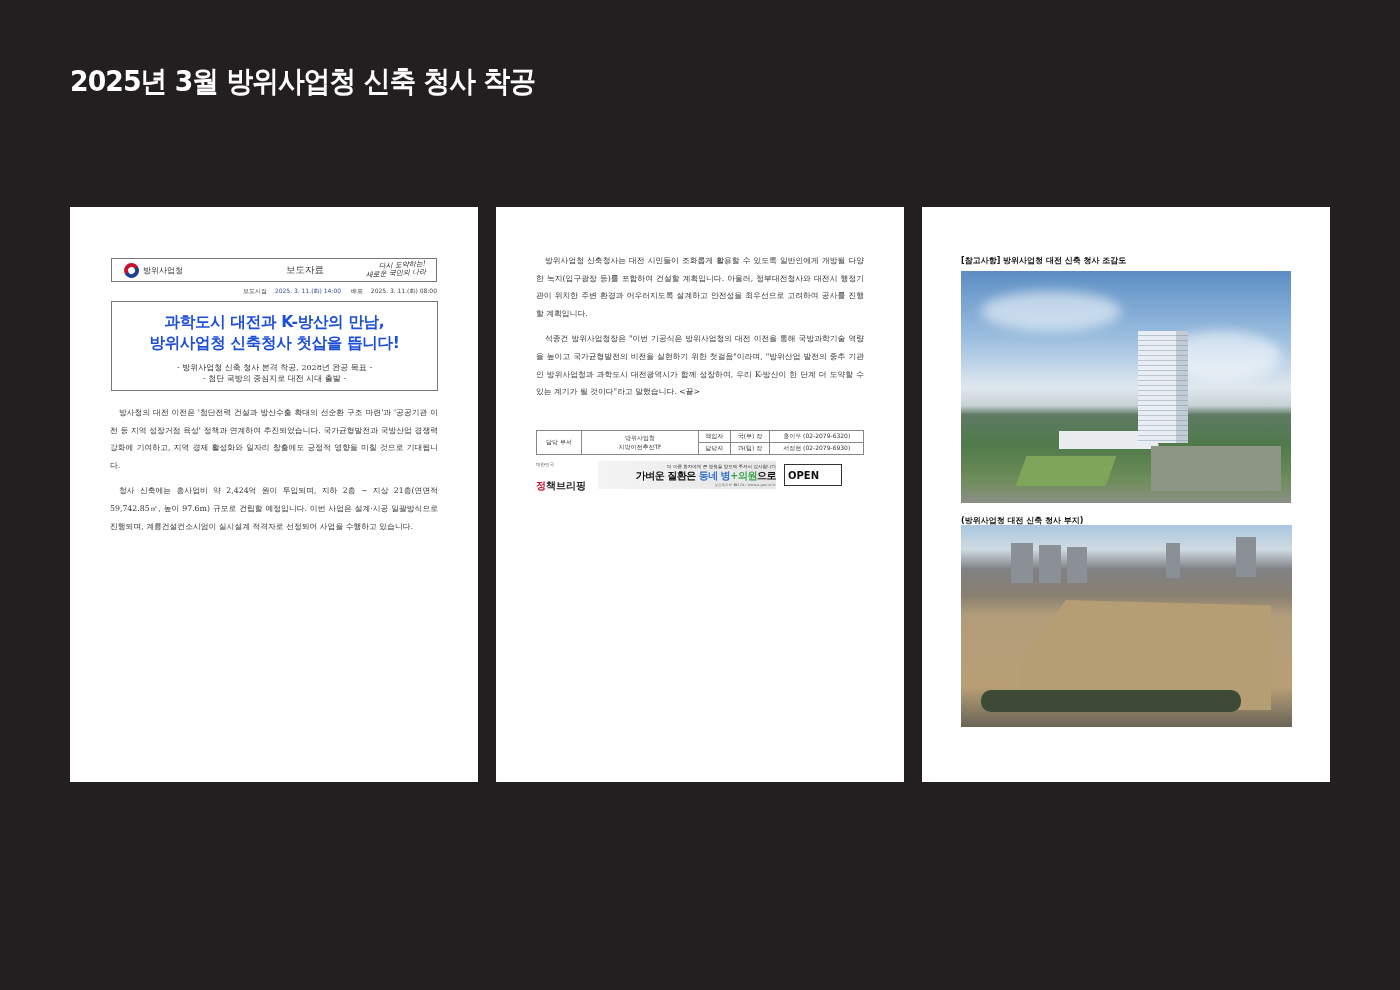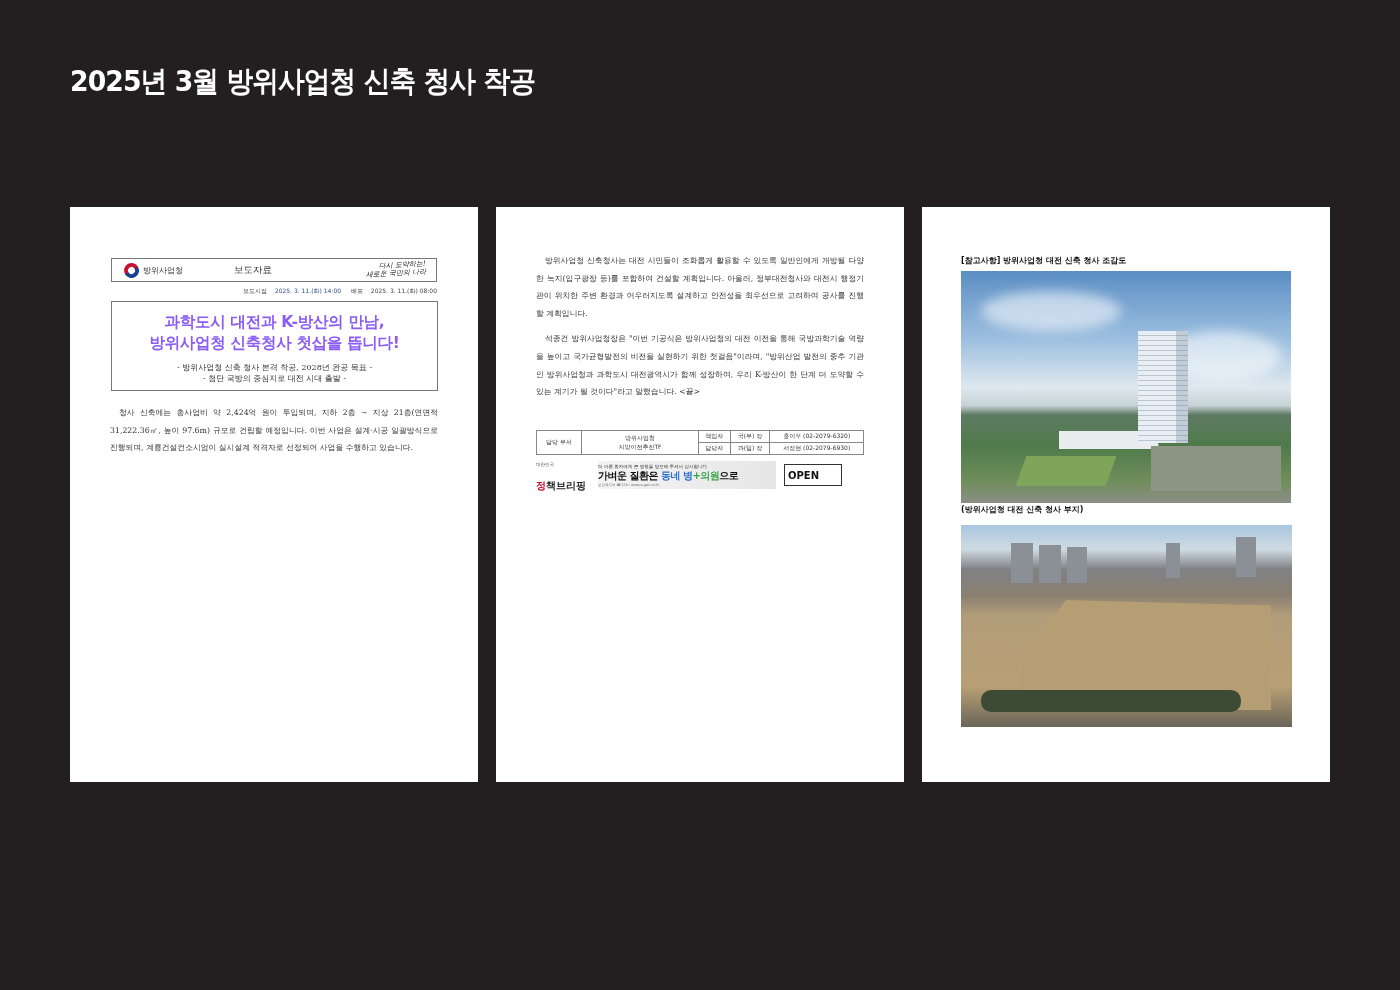--- a/index.html
+++ b/index.html
@@ -26,37 +26,37 @@
     border:1px solid #777; box-sizing:border-box; display:flex; align-items:center;
   }
   .logo-area { display:flex; align-items:center; width:110px; padding-left:12px; }
   .taegeuk {
     width:15px; height:15px; border-radius:50%; position:relative; overflow:hidden;
     background:linear-gradient(180deg,#c8102e 0 50%,#1c3f94 50% 100%);
     transform:rotate(-30deg); margin-right:4px;
   }
   .taegeuk::after { content:""; position:absolute; left:4px; top:4px; width:7px; height:7px; border-radius:50%; background:#fff; }
   .agency-name { font-family:"DejaVu Sans", sans-serif; font-size:8px; color:#333; }
-  .press-label { width:90px; text-align:left; font-size:9.5px; color:#333; font-family:"DejaVu Sans", sans-serif;}
+  .press-label { width:90px; text-align:right; font-size:9.5px; color:#333; font-family:"DejaVu Sans", sans-serif;}
   .slogan {
     flex:1; text-align:right; padding-right:10px; font-style:italic; font-size:7px; line-height:8px;
     font-family:"DejaVu Serif", serif; color:#111; transform:rotate(-3deg);
   }
   .dates-row {
     position:absolute; left:41px; top:80px; width:326px; text-align:right;
     font-family:"DejaVu Sans", sans-serif; font-size:6px; color:#444; white-space:nowrap;
   }
   .dates-row .val { color:#2f4f8f; margin:0 8px 0 6px; }
   .dates-row .val2 { color:#444; margin-left:6px; }
   .title-box {
     position:absolute; left:41px; top:94px; width:327px; height:90px; border:1px solid #777; box-sizing:border-box;
     text-align:center;
   }
   .headline {
-    margin:10px 0 0; font-family:"DejaVu Sans", sans-serif; font-weight:bold; font-size:15.5px; line-height:21px; color:#8b5cf6;
+    margin:10px 0 0; font-family:"DejaVu Sans", sans-serif; font-weight:bold; font-size:15.5px; line-height:21px; color:#1d4ed8;
     letter-spacing:-0.3px;
   }
   .subhead { margin:8px 0 0; font-size:8px; line-height:11px; color:#333; }
 
   .body-text { position:absolute; left:40px; width:328px; font-size:7.8px; line-height:17.6px; color:#333; text-align:justify; }
   .body-text p { margin:0 0 8px; text-indent:9px; }
 
   
   .contact-table {
     position:absolute; left:40px; top:223px; width:328px; border-collapse:collapse;
@@ -64,21 +64,21 @@
   }
   .contact-table td { border:1px solid #888; padding:1px 3px; height:9px; text-align:center; white-space:nowrap; }
   .banner {
     position:absolute; left:40px; top:253px; width:328px; height:30px; display:flex; align-items:center;
   }
   .briefing-logo { width:60px; font-family:"DejaVu Sans", sans-serif; line-height:7px; }
   .briefing-logo .small { font-size:4.5px; color:#555; display:block; }
   .briefing-logo .big { font-size:10px; font-weight:bold; color:#222; display:block; margin-top:14px; }
   .briefing-logo .big .red { color:#c8102e; }
   .ad {
-    width:178px; height:28px; background:linear-gradient(90deg,#f4f4f4,#e6e6e6); text-align:left;
+    width:178px; height:28px; background:linear-gradient(90deg,#f4f4f4,#e6e6e6); text-align:right;
     font-family:"DejaVu Sans", sans-serif; display:flex; flex-direction:column; justify-content:center; margin-left:2px;
   }
   .ad .top { font-size:4.5px; color:#333; }
   .ad .main { font-size:10px; font-weight:bold; color:#111; letter-spacing:-0.5px; }
   .ad .main .blue { color:#2e6fd0; }
   .ad .main .green { color:#3aa34a; }
   .ad .foot { font-size:3.5px; color:#777; }
   .open-badge {
     margin-left:8px; width:58px; height:22px; border:1px solid #333; display:flex; align-items:center; box-sizing:border-box;gap:19px;
   }
@@ -144,21 +144,22 @@
       <span>과학도시 대전과 K-방산의 만남,</span><br>
       <span>방위사업청 신축청사 첫삽을 뜹니다!</span>
     </p>
     <p class="subhead">
       <span>- 방위사업청 신축 청사 본격 착공, 2028년 완공 목표 -</span><br>
       <span>- 첨단 국방의 중심지로 대전 시대 출발 -</span>
     </p>
   </div>
 
   <div class="body-text" style="top:197px;">
-    <p>청사 신축에는 총사업비 약 2,424억 원이 투입되며, 지하 2층 ~ 지상 21층(연면적 31,222.36㎡, 높이 97.6m) 규모로 건립할 예정입니다. 이번 사업은 설계·시공 일괄방식으로 진행되며, 계룡건설컨소시엄이 실시설계 적격자로 선정되어 사업을 수행하고 있습니다.</p>
+    <p>방사청의 대전 이전은 '첨단전력 건설과 방산수출 확대의 선순환 구조 마련'과 '공공기관 이전 등 지역 성장거점 육성' 정책과 연계하여 추진되었습니다. 국가균형발전과 국방산업 경쟁력 강화에 기여하고, 지역 경제 활성화와 일자리 창출에도 긍정적 영향을 미칠 것으로 기대됩니다.</p>
+    <p>청사 신축에는 총사업비 약 2,424억 원이 투입되며, 지하 2층 ~ 지상 21층(연면적 59,742.85㎡, 높이 97.6m) 규모로 건립할 예정입니다. 이번 사업은 설계·시공 일괄방식으로 진행되며, 계룡건설컨소시엄이 실시설계 적격자로 선정되어 사업을 수행하고 있습니다.</p>
   </div>
 </div>
 
 <div class="page" id="page2">
   <div class="body-text" style="top:45px;">
     <p>방위사업청 신축청사는 대전 시민들이 조화롭게 활용할 수 있도록 일반인에게 개방될 다양한 녹지(입구광장 등)를 포함하여 건설할 계획입니다. 아울러, 정부대전청사와 대전시 행정기관이 위치한 주변 환경과 어우러지도록 설계하고 안전성을 최우선으로 고려하여 공사를 진행할 계획입니다.</p>
     <p>석종건 방위사업청장은 "이번 기공식은 방위사업청의 대전 이전을 통해 국방과학기술 역량을 높이고 국가균형발전의 비전을 실현하기 위한 첫걸음"이라며, "방위산업 발전의 중추 기관인 방위사업청과 과학도시 대전광역시가 함께 성장하여, 우리 K-방산이 한 단계 더 도약할 수 있는 계기가 될 것이다"라고 말했습니다. &lt;끝&gt;</p>
   </div>
 
   <table class="contact-table">
@@ -202,21 +203,21 @@
   <div class="fig-caption" style="top:48px;">[참고사항] 방위사업청 대전 신축 청사 조감도</div>
   <div class="render" title="방위사업청 대전 신축 청사 조감도 렌더링">
     <div class="cloud" style="left:20px;top:20px;width:140px;height:40px;"></div>
     <div class="cloud" style="left:200px;top:60px;width:120px;height:50px;"></div>
     <div class="podium"></div>
     <div class="tower"></div>
     <div class="lawn"></div>
     <div class="parking"></div>
   </div>
 
-  <div class="fig-caption" style="top:297px;">(방위사업청 대전 신축 청사 부지)</div>
+  <div class="fig-caption" style="top:308px;">(방위사업청 대전 신축 청사 부지)</div>
   <div class="site" title="방위사업청 대전 신축 청사 부지 항공사진">
     <div class="bldg" style="left:50px;top:18px;width:22px;height:40px;"></div>
     <div class="bldg" style="left:78px;top:20px;width:22px;height:38px;"></div>
     <div class="bldg" style="left:106px;top:22px;width:20px;height:36px;"></div>
     <div class="bldg" style="left:205px;top:18px;width:14px;height:35px;"></div>
     <div class="bldg" style="left:275px;top:12px;width:20px;height:40px;"></div>
     <div class="dirt"></div>
     <div class="trees"></div>
   </div>
 </div>

